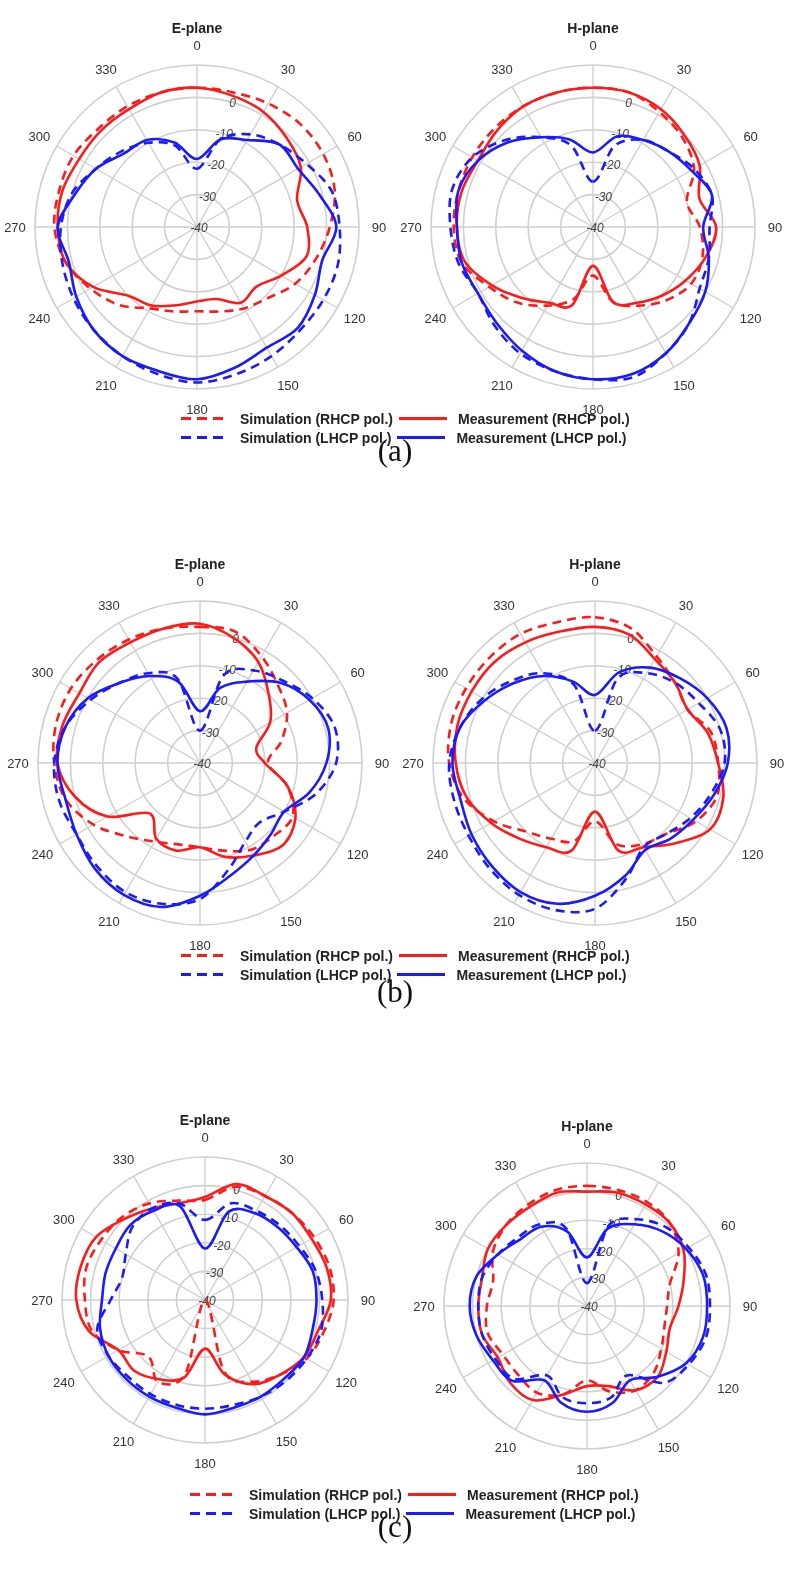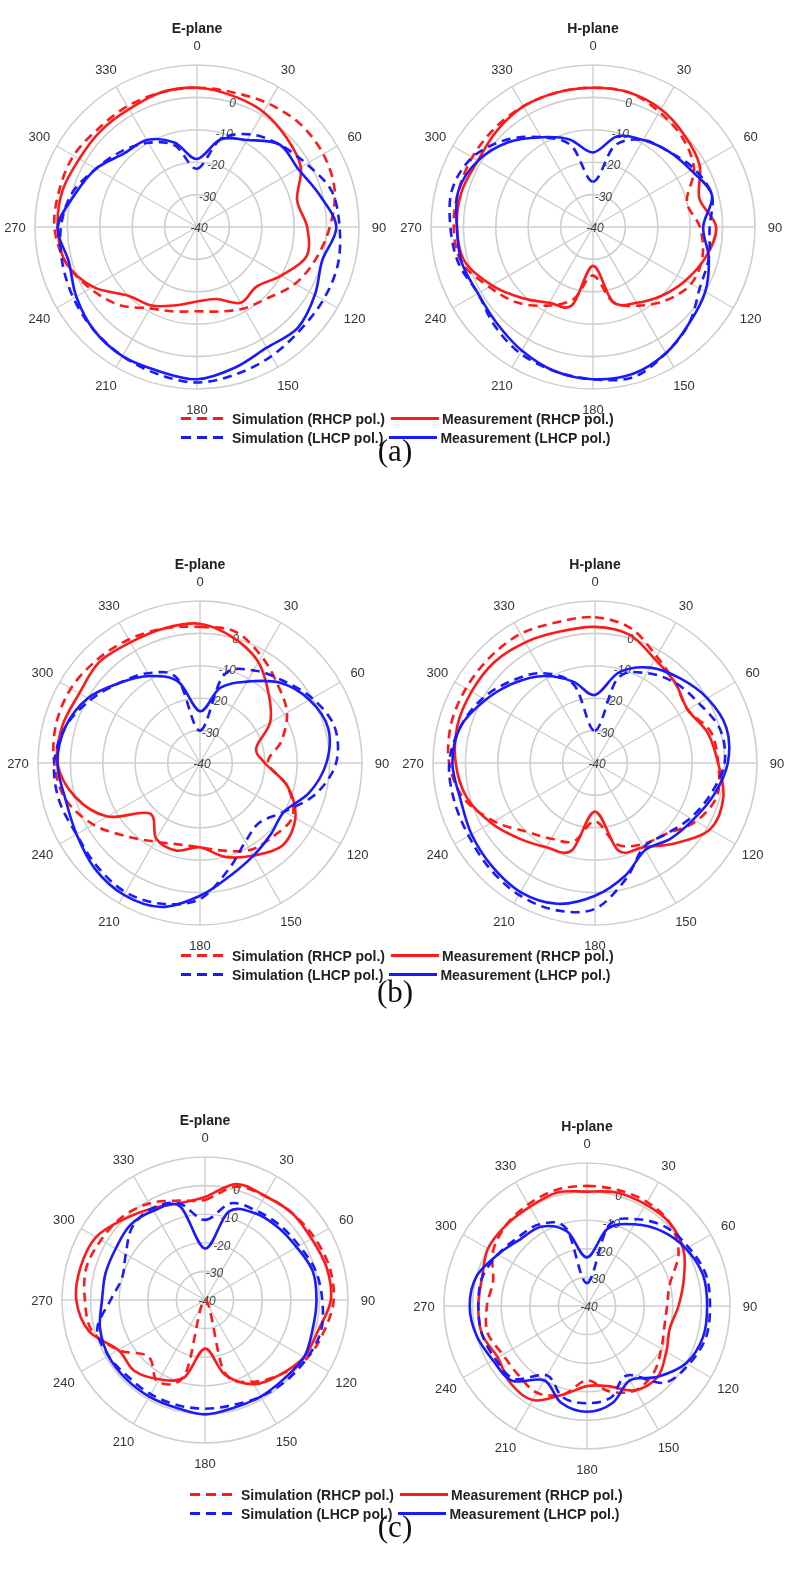--- a/index.html
+++ b/index.html
@@ -4,21 +4,21 @@
 <style>
   html, body { margin: 0; padding: 0; background: #ffffff; }
   body { width: 790px; height: 1574px; position: relative; overflow: hidden;
          font-family: "Liberation Sans", sans-serif; }
   #canvas { position: absolute; left: 0; top: 0; }
   .panel-label { position: absolute; width: 790px; text-align: center;
                  font-family: "Liberation Serif", serif; font-size: 31px; color: #111; }
   .legend { position: absolute; font-family: "Liberation Sans", sans-serif;
             font-weight: bold; font-size: 14px; color: #222; }
   .legend-row { display: flex; align-items: center; height: 19px; }
-  .legend-item { display: flex; align-items: center; margin-right: 6px; }
+  .legend-item { display: flex; align-items: center; margin-right: 6px; gap: 8px; }
   .swatch { width: 48px; height: 3px; margin-right: 3px; }
   .swatch.dashed-red { background: repeating-linear-gradient(90deg, #ff1a1a 0 10px, transparent 10px 16px); }
   .swatch.dashed-blue { background: repeating-linear-gradient(90deg, #1a1aff 0 10px, transparent 10px 16px); }
   .swatch.solid-red { background: #ff1a1a; }
   .swatch.solid-blue { background: #1a1aff; }
 </style>
 </head>
 <body>
 
 <svg id="canvas" width="790" height="1574" viewBox="0 0 790 1574" xmlns="http://www.w3.org/2000/svg">

